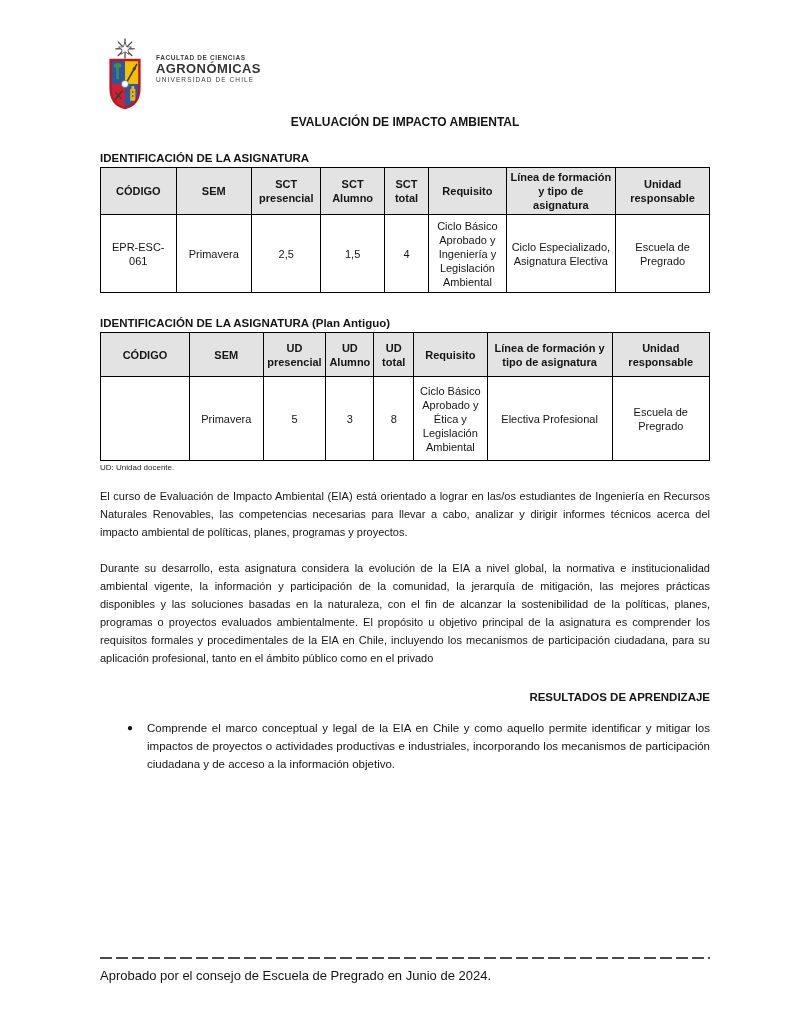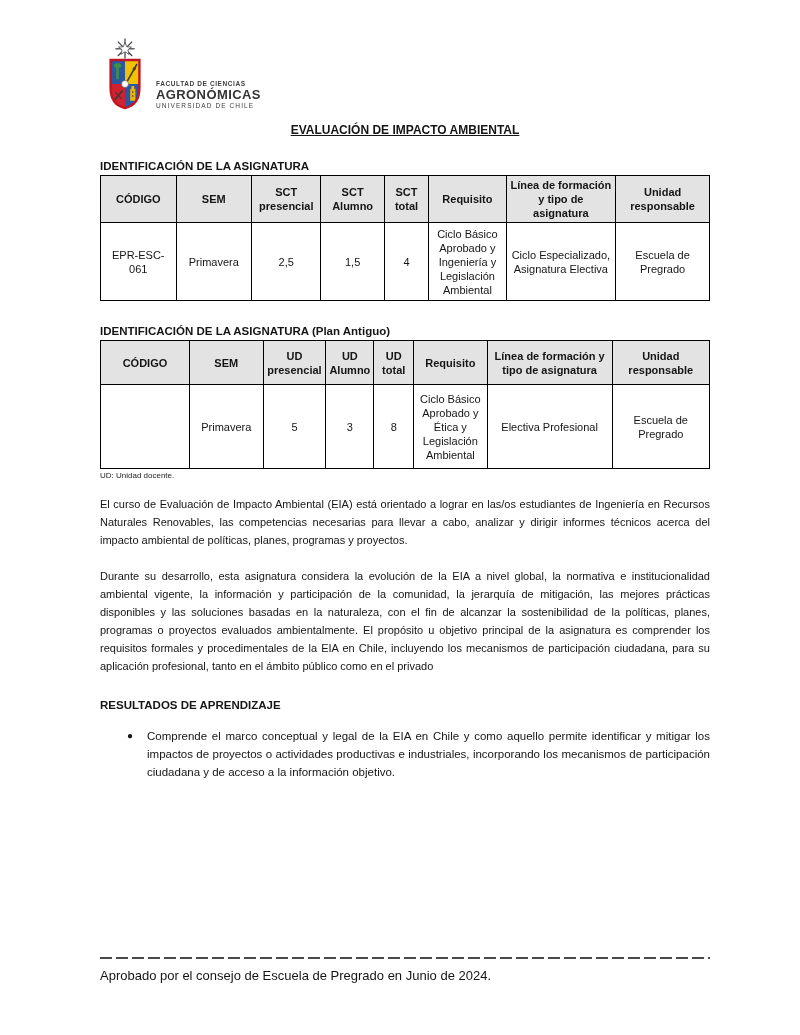--- a/index.html
+++ b/index.html
@@ -9,27 +9,27 @@
     font-family:"Liberation Sans",sans-serif;
     color:#151515;
     position:relative;
     overflow:hidden;
   }
   .content{position:absolute;left:100px;top:0;width:610px;}
 
   
   .logo-row{display:flex;align-items:flex-start;margin-top:36px;height:76px;}
   .logo-shield{width:50px;height:76px;flex:0 0 auto;}
-  .logo-text{margin-left:6px;margin-top:44px;color:#3d3d3d;}
+  .logo-text{margin-left:6px;margin-top:18px;color:#3d3d3d;}
   .logo-line1{font-size:6.5px;font-weight:bold;letter-spacing:.6px;line-height:8px;}
   .logo-line2{font-size:13px;font-weight:bold;letter-spacing:.4px;line-height:14px;color:#343434;}
   .logo-line3{font-size:6.5px;letter-spacing:1.1px;line-height:8px;}
 
   
-  .title-block{text-align:center;margin-top:10px;text-decoration:underline;}
+  .title-block{text-align:center;margin-top:2px;}
   .doc-title{font-size:12px;font-weight:bold;line-height:16px;}
   .doc-subtitle{font-size:12px;font-style:italic;line-height:16px;}
 
   .section-heading{font-size:11.5px;font-weight:bold;margin-top:24px;margin-bottom:3px;}
 
   table{width:100%;border-collapse:collapse;table-layout:fixed;}
   th,td{border:1.5px solid #000;text-align:center;vertical-align:middle;
         font-size:11px;line-height:14px;padding:2px 3px;font-weight:normal;
         overflow:hidden;}
   th{background:#e3e3e3;font-weight:bold;}
@@ -177,21 +177,21 @@
       <td>Electiva Profesional</td>
       <td>Escuela de Pregrado</td>
     </tr>
   </tbody>
     </table>
   <div class="footnote">UD: Unidad docente.</div>
 
   <div class="para">El curso de Evaluación de Impacto Ambiental (EIA) está orientado a lograr en las/os estudiantes de Ingeniería en Recursos Naturales Renovables, las competencias necesarias para llevar a cabo, analizar y dirigir informes técnicos acerca del impacto ambiental de políticas, planes, programas y proyectos.</div>
   <div class="para" style="margin-top:18px;">Durante su desarrollo, esta asignatura considera la evolución de la EIA a nivel global, la normativa e institucionalidad ambiental vigente, la información y participación de la comunidad, la jerarquía de mitigación, las mejores prácticas disponibles y las soluciones basadas en la naturaleza, con el fin de alcanzar la sostenibilidad de la políticas, planes, programas o proyectos evaluados ambientalmente. El propósito u objetivo principal de la asignatura es comprender los requisitos formales y procedimentales de la EIA en Chile, incluyendo los mecanismos de participación ciudadana, para su aplicación profesional, tanto en el ámbito público como en el privado</div>
 
-  <div class="section-heading" style="">RESULTADOS DE APRENDIZAJE</div>
+  <div class="section-heading" style="text-align:right;">RESULTADOS DE APRENDIZAJE</div>
   <div class="bullet-item">
     <span class="bullet-dot">●</span>
     <span class="bullet-text">Comprende el marco conceptual y legal de la EIA en Chile y como aquello permite identificar y mitigar los impactos de proyectos o actividades productivas e industriales, incorporando los mecanismos de participación ciudadana y de acceso a la información objetivo.</span>
   </div>
 
 </div>
 
 <div class="footer-line"></div>
 <div class="footer-text">Aprobado por el consejo de Escuela de Pregrado en Junio de 2024.</div>
 

